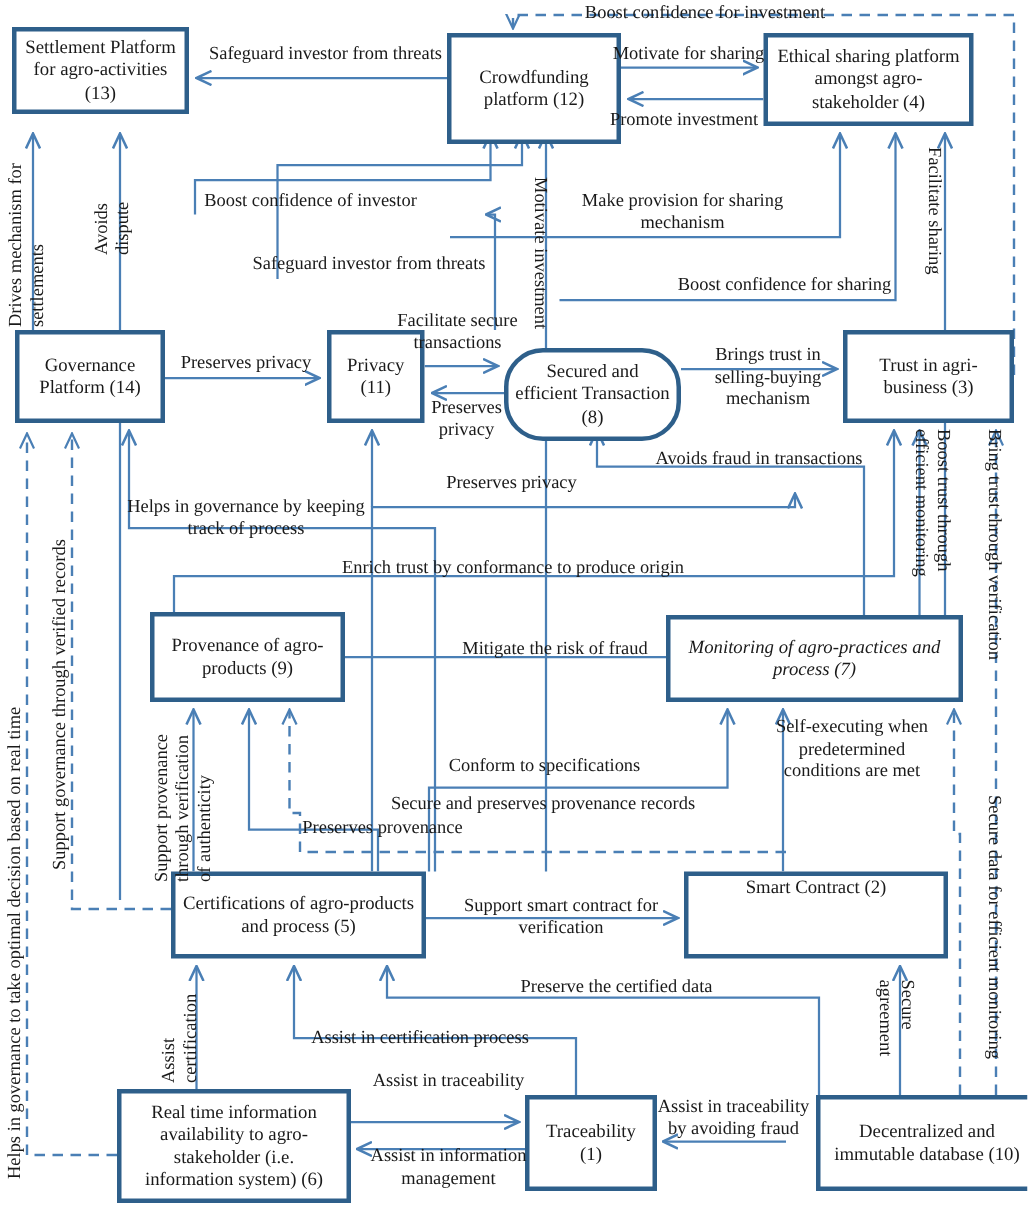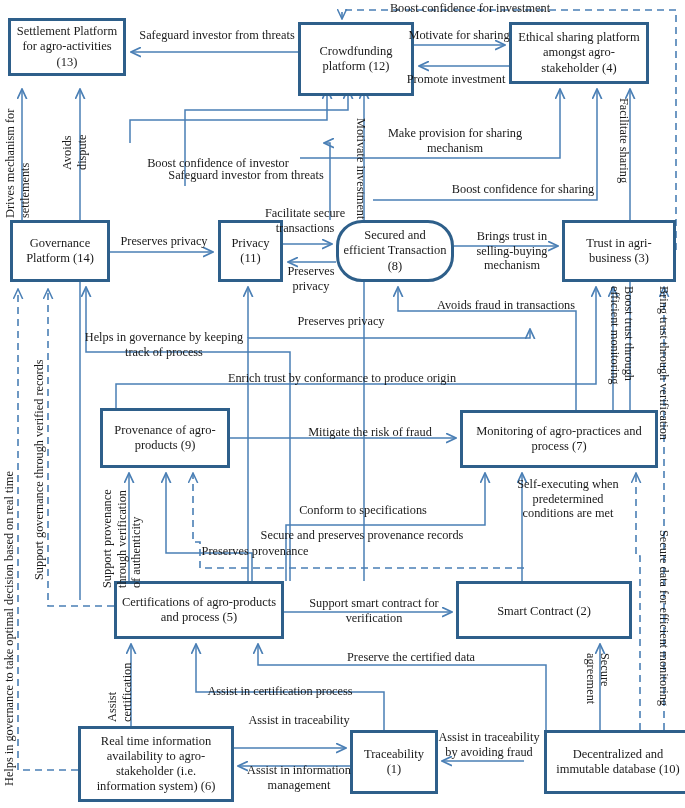--- a/index.html
+++ b/index.html
@@ -175,41 +175,41 @@
   </div>
 
   <div class="node" style="left:10px;top:220px;width:100px;height:62px;">
     <span>Governance Platform (14)</span>
   </div>
 
   <div class="node" style="left:218px;top:220px;width:65px;height:62px;">
     <span>Privacy (11)</span>
   </div>
 
-  <div class="node" style="left:336px;top:220px;width:118px;height:62px;border-radius:26px;">
+  <div class="node" style="left:336px;top:232px;width:118px;height:62px;border-radius:26px;">
     <span>Secured and efficient Transaction (8)</span>
   </div>
 
   <div class="node" style="left:562px;top:220px;width:114px;height:62px;">
     <span>Trust in agri-business (3)</span>
   </div>
 
   <div class="node" style="left:100px;top:408px;width:130px;height:60px;">
     <span>Provenance of agro-products (9)</span>
   </div>
 
-  <div class="node" style="left:460px;top:410px;width:198px;height:58px;">
+  <div class="node" style="left:444px;top:410px;width:198px;height:58px;font-style:italic;">
     <span>Monitoring of agro-practices and process (7)</span>
   </div>
 
   <div class="node" style="left:114px;top:581px;width:170px;height:58px;">
     <span>Certifications of agro-products and process (5)</span>
   </div>
 
-  <div class="node" style="left:456px;top:581px;width:176px;height:58px;align-items:flex-start;padding-top:20px;">
+  <div class="node" style="left:456px;top:581px;width:176px;height:58px;align-items:flex-start;padding-top:0;">
     <span>Smart Contract (2)</span>
   </div>
 
   <div class="node" style="left:78px;top:726px;width:156px;height:76px;">
     <span>Real time information availability to agro-stakeholder (i.e. information system) (6)</span>
   </div>
 
   <div class="node" style="left:350px;top:730px;width:88px;height:64px;">
     <span>Traceability (1)</span>
   </div>
@@ -219,21 +219,21 @@
   </div>
 
   <div class="edge-label" style="left:138px;top:28px;width:158px;">Safeguard investor from threats</div>
 
   <div class="edge-label" style="left:375px;top:1px;width:190px;">Boost confidence for investment</div>
 
   <div class="edge-label" style="left:404px;top:28px;width:110px;">Motivate for sharing</div>
 
   <div class="edge-label" style="left:400px;top:72px;width:112px;">Promote investment</div>
 
-  <div class="edge-label" style="left:135px;top:126px;width:166px;margin-top:30px;">Boost confidence of investor</div>
+  <div class="edge-label" style="left:124px;top:126px;width:166px;">Boost confidence of investor</div>
 
   <div class="edge-label" style="left:380px;top:126px;width:150px;">Make provision for sharing
 mechanism</div>
 
   <div class="edge-label" style="left:163px;top:168px;width:166px;">Safeguard investor from threats</div>
 
   <div class="edge-label" style="left:443px;top:182px;width:160px;">Boost confidence for sharing</div>
 
   <div class="edge-label" style="left:111px;top:234px;width:106px;">Preserves privacy</div>
 

